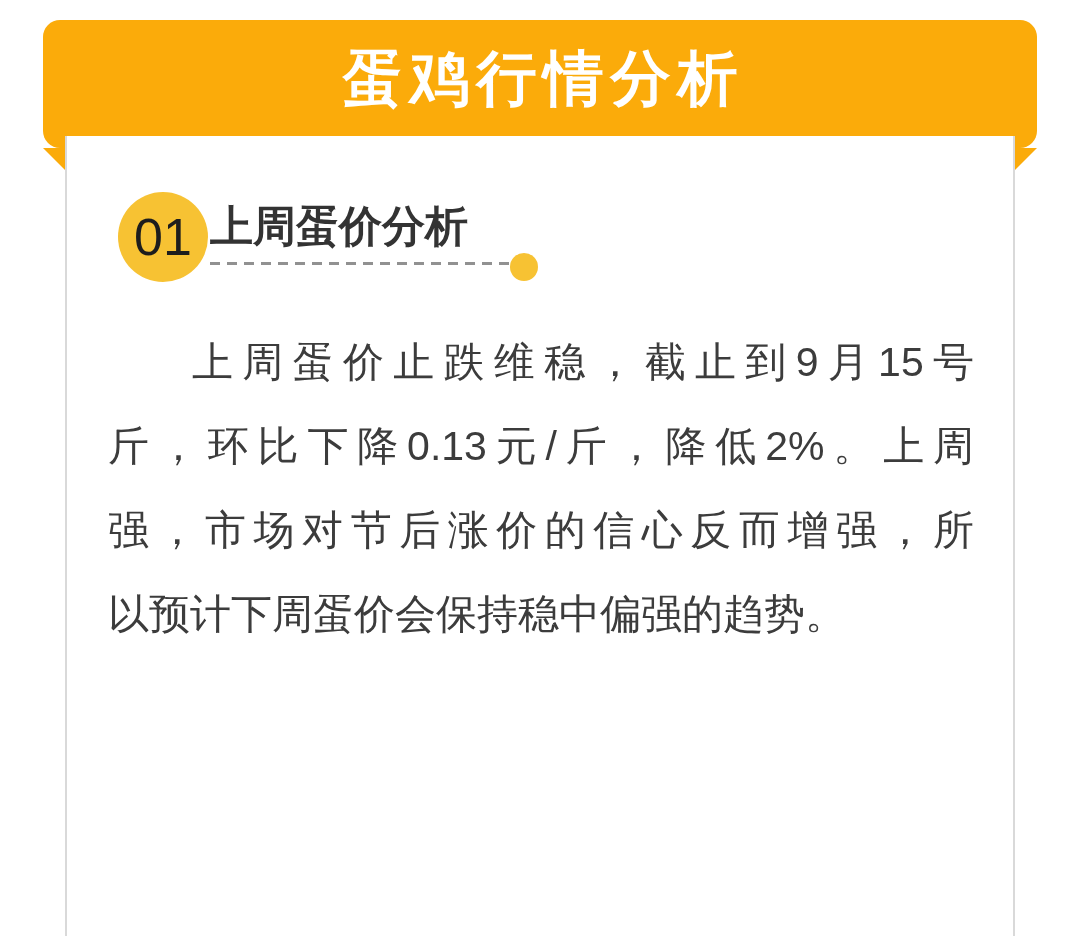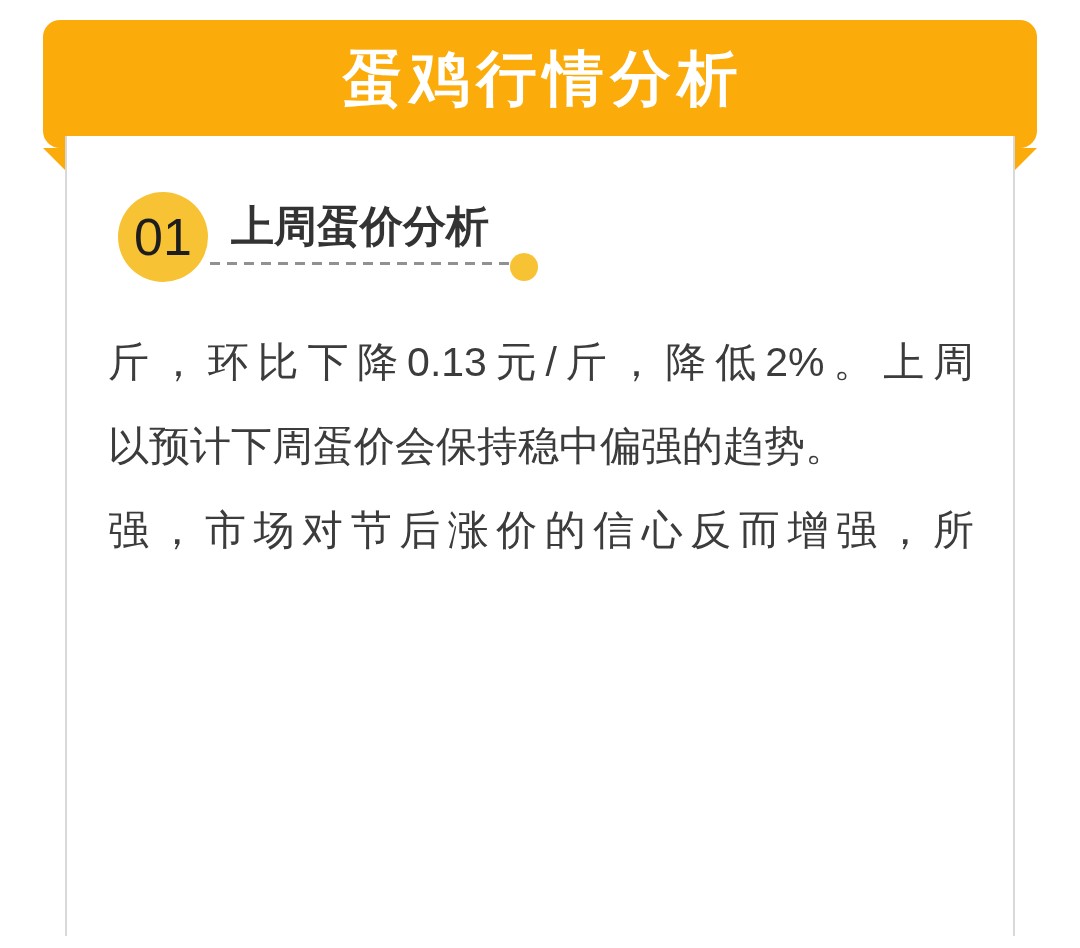--- a/index.html
+++ b/index.html
@@ -84,21 +84,20 @@
     left: 143px;
     top: 64px;
     width: 300px;
   }
   .section-title {
     margin: 0;
     font-size: 43px;
     font-weight: bold;
     color: #333333;
     line-height: 52px;
-    text-align: center;
     white-space: nowrap;
   }
   .dash-line {
     margin-top: 10px;
     height: 3px;
     background: repeating-linear-gradient(90deg, #919191 0 10px, transparent 10px 17px);
   }
   .dash-dot {
     position: absolute;
     right: -28px;
@@ -145,19 +144,20 @@
       <span class="badge-num">01</span>
     </div>
 
     <div class="heading-wrap">
       <h2 class="section-title">上周蛋价分析</h2>
       <div class="dash-line"></div>
       <div class="dash-dot"></div>
     </div>
 
     <div class="paragraph">
+      <div class="pline pline-first">上周蛋价止跌维稳，截止到9月15号</div>
       <div class="pline">斤，环比下降0.13元/斤，降低2%。上周</div>
+      <div class="pline">强，市场对节后涨价的信心反而增强，所</div>
       <div class="pline pline-last">以预计下周蛋价会保持稳中偏强的趋势。</div>
-      <div class="pline">强，市场对节后涨价的信心反而增强，所</div>
     </div>
 
   </div>
 </div>
 
 </body></html>

